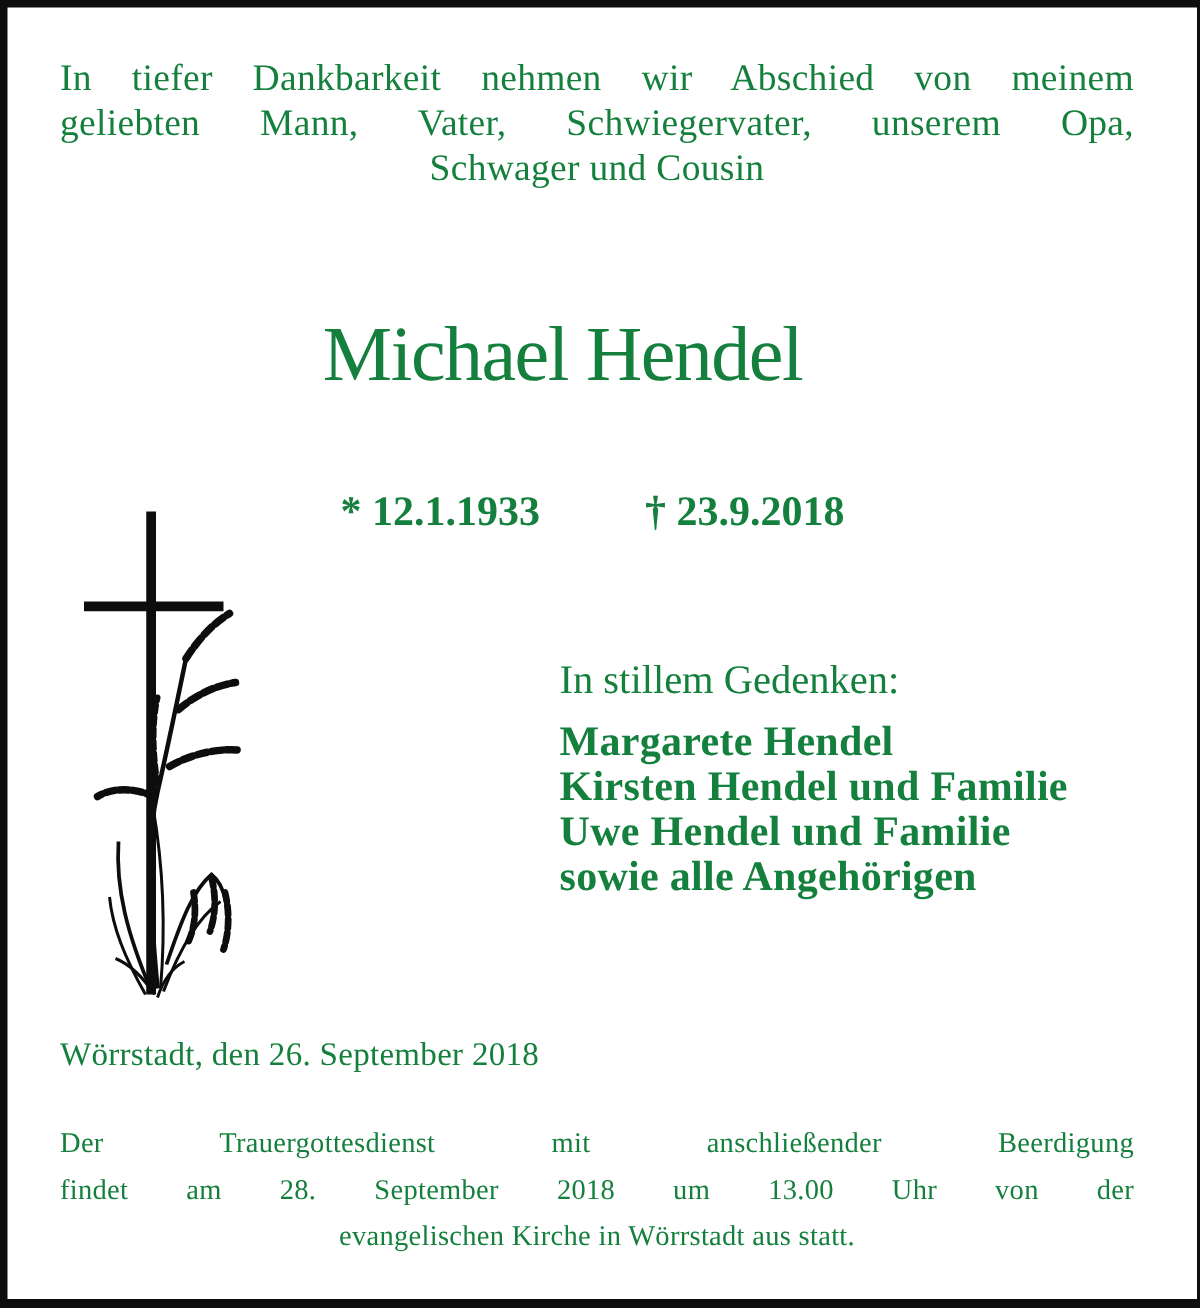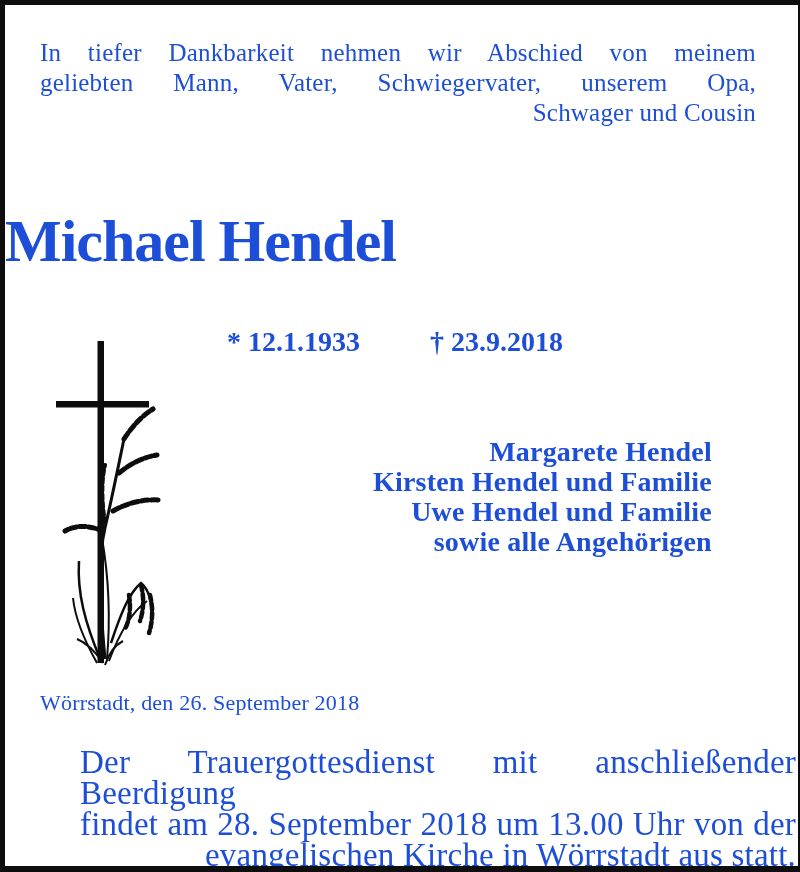--- a/index.html
+++ b/index.html
@@ -11,46 +11,47 @@
   .sheet {
     position: relative;
     width: 800px;
     height: 872px;
     box-sizing: border-box;
     background: #ffffff;
     border-style: solid;
     border-color: #0e0e0e;
     border-width: 5px 2px 6px 5px;
     font-family: "Liberation Serif", "DejaVu Serif", serif;
-    color: #1d4ed8;
+    color: #15803d;
     overflow: hidden;
   }
   .intro {
     position: absolute;
     left: 35px;
     top: 33px;
     width: 716px;
     font-size: 25px;
     line-height: 30px;
     letter-spacing: 0.2px;
   }
   .jline {
     text-align: justify;
     text-align-last: justify;
   }
   .lline {
-    text-align: right;
+    text-align: center;
   }
   .deceased-name {
     position: absolute;
     left: 0;
     top: 202px;
     width: 740px;
-    font-size: 60px;
-    font-weight: bold;
+    text-align: center;
+    font-size: 52px;
+    font-weight: normal;
     letter-spacing: -1px;
     white-space: nowrap;
   }
   .dates-row {
     position: absolute;
     left: 0;
     top: 291px;
     width: 780px;
     display: flex;
     justify-content: center;
@@ -72,38 +73,36 @@
   .memorial-heading {
     font-size: 27px;
     line-height: 32px;
     margin-bottom: 11px;
   }
   .mourner {
     font-size: 28px;
     line-height: 30px;
     font-weight: bold;
     letter-spacing: 0.2px;
-    text-align: right;
   }
   .place-date {
     position: absolute;
     left: 35px;
     top: 685px;
     font-size: 22px;
     letter-spacing: 0.2px;
   }
   .funeral {
     position: absolute;
     left: 35px;
     top: 742px;
     width: 716px;
-    font-size: 33px;
+    font-size: 19px;
     line-height: 31px;
     letter-spacing: 0.2px;
-    margin-left: 40px;
   }
 </style>
 </head>
 <body>
 
 <div class="sheet">
 
   <div class="intro">
     <div class="jline">In tiefer Dankbarkeit nehmen wir Abschied von meinem</div>
     <div class="jline">geliebten Mann, Vater, Schwiegervater, unserem Opa,</div>
@@ -144,20 +143,21 @@
         <path d="M96,252 C99,264 99,276 95,288" stroke-width="4.5" stroke-dasharray="6 3" stroke-linecap="round"></path>
         <path d="M105,262 C108,274 108,288 104,300" stroke-width="4.5" stroke-dasharray="6 3" stroke-linecap="round"></path>
 
         <path d="M58,330 C50,318 42,310 32,306" stroke-width="2"></path>
         <path d="M60,332 C64,320 70,312 78,308" stroke-width="2"></path>
       </g>
     </svg>
   </div>
 
   <div class="memorial">
+    <div class="memorial-heading">In stillem Gedenken:</div>
     <div class="mourner">Margarete Hendel</div>
     <div class="mourner">Kirsten Hendel und Familie</div>
     <div class="mourner">Uwe Hendel und Familie</div>
     <div class="mourner">sowie alle Angehörigen</div>
   </div>
 
   <div class="place-date">Wörrstadt, den 26. September 2018</div>
 
   <div class="funeral">
     <div class="jline">Der Trauergottesdienst mit anschließender Beerdigung</div>

